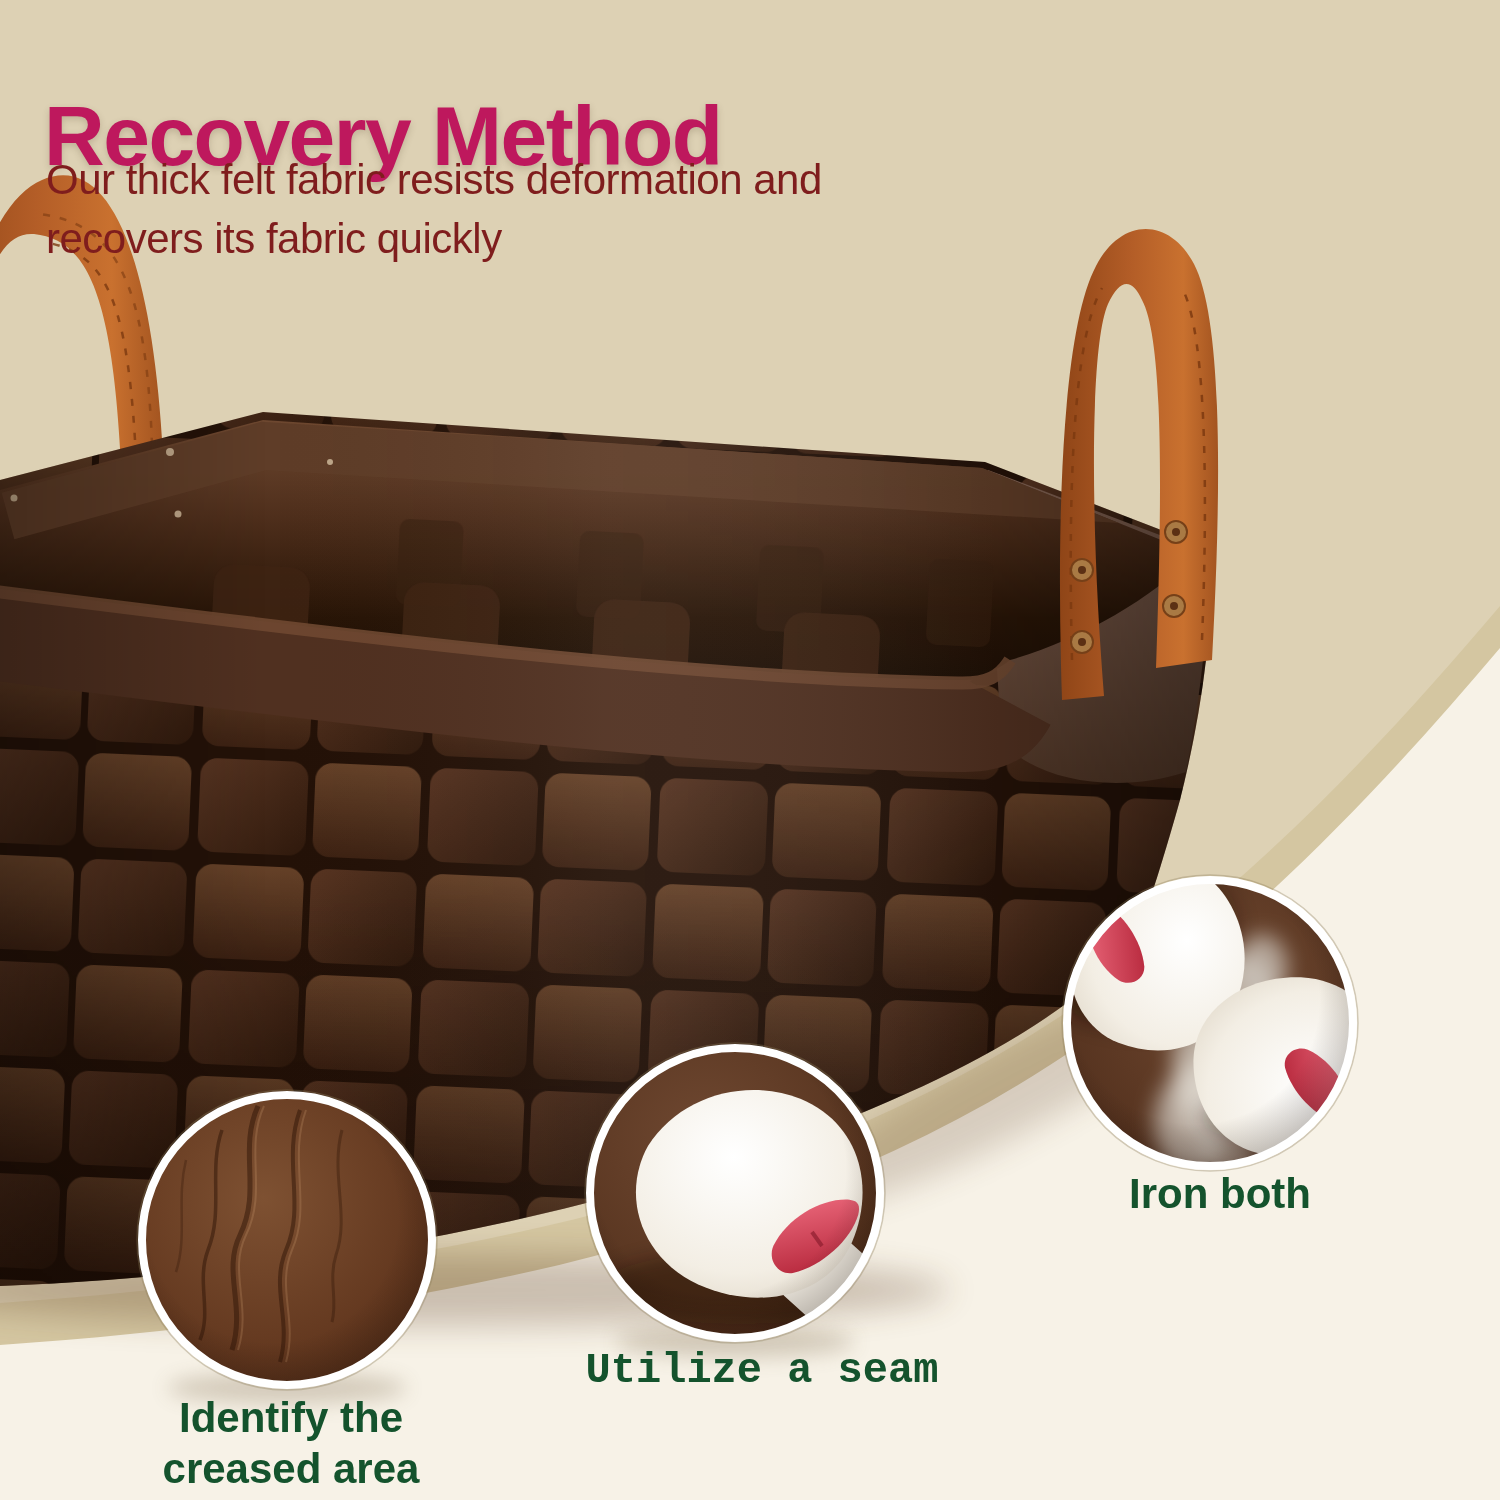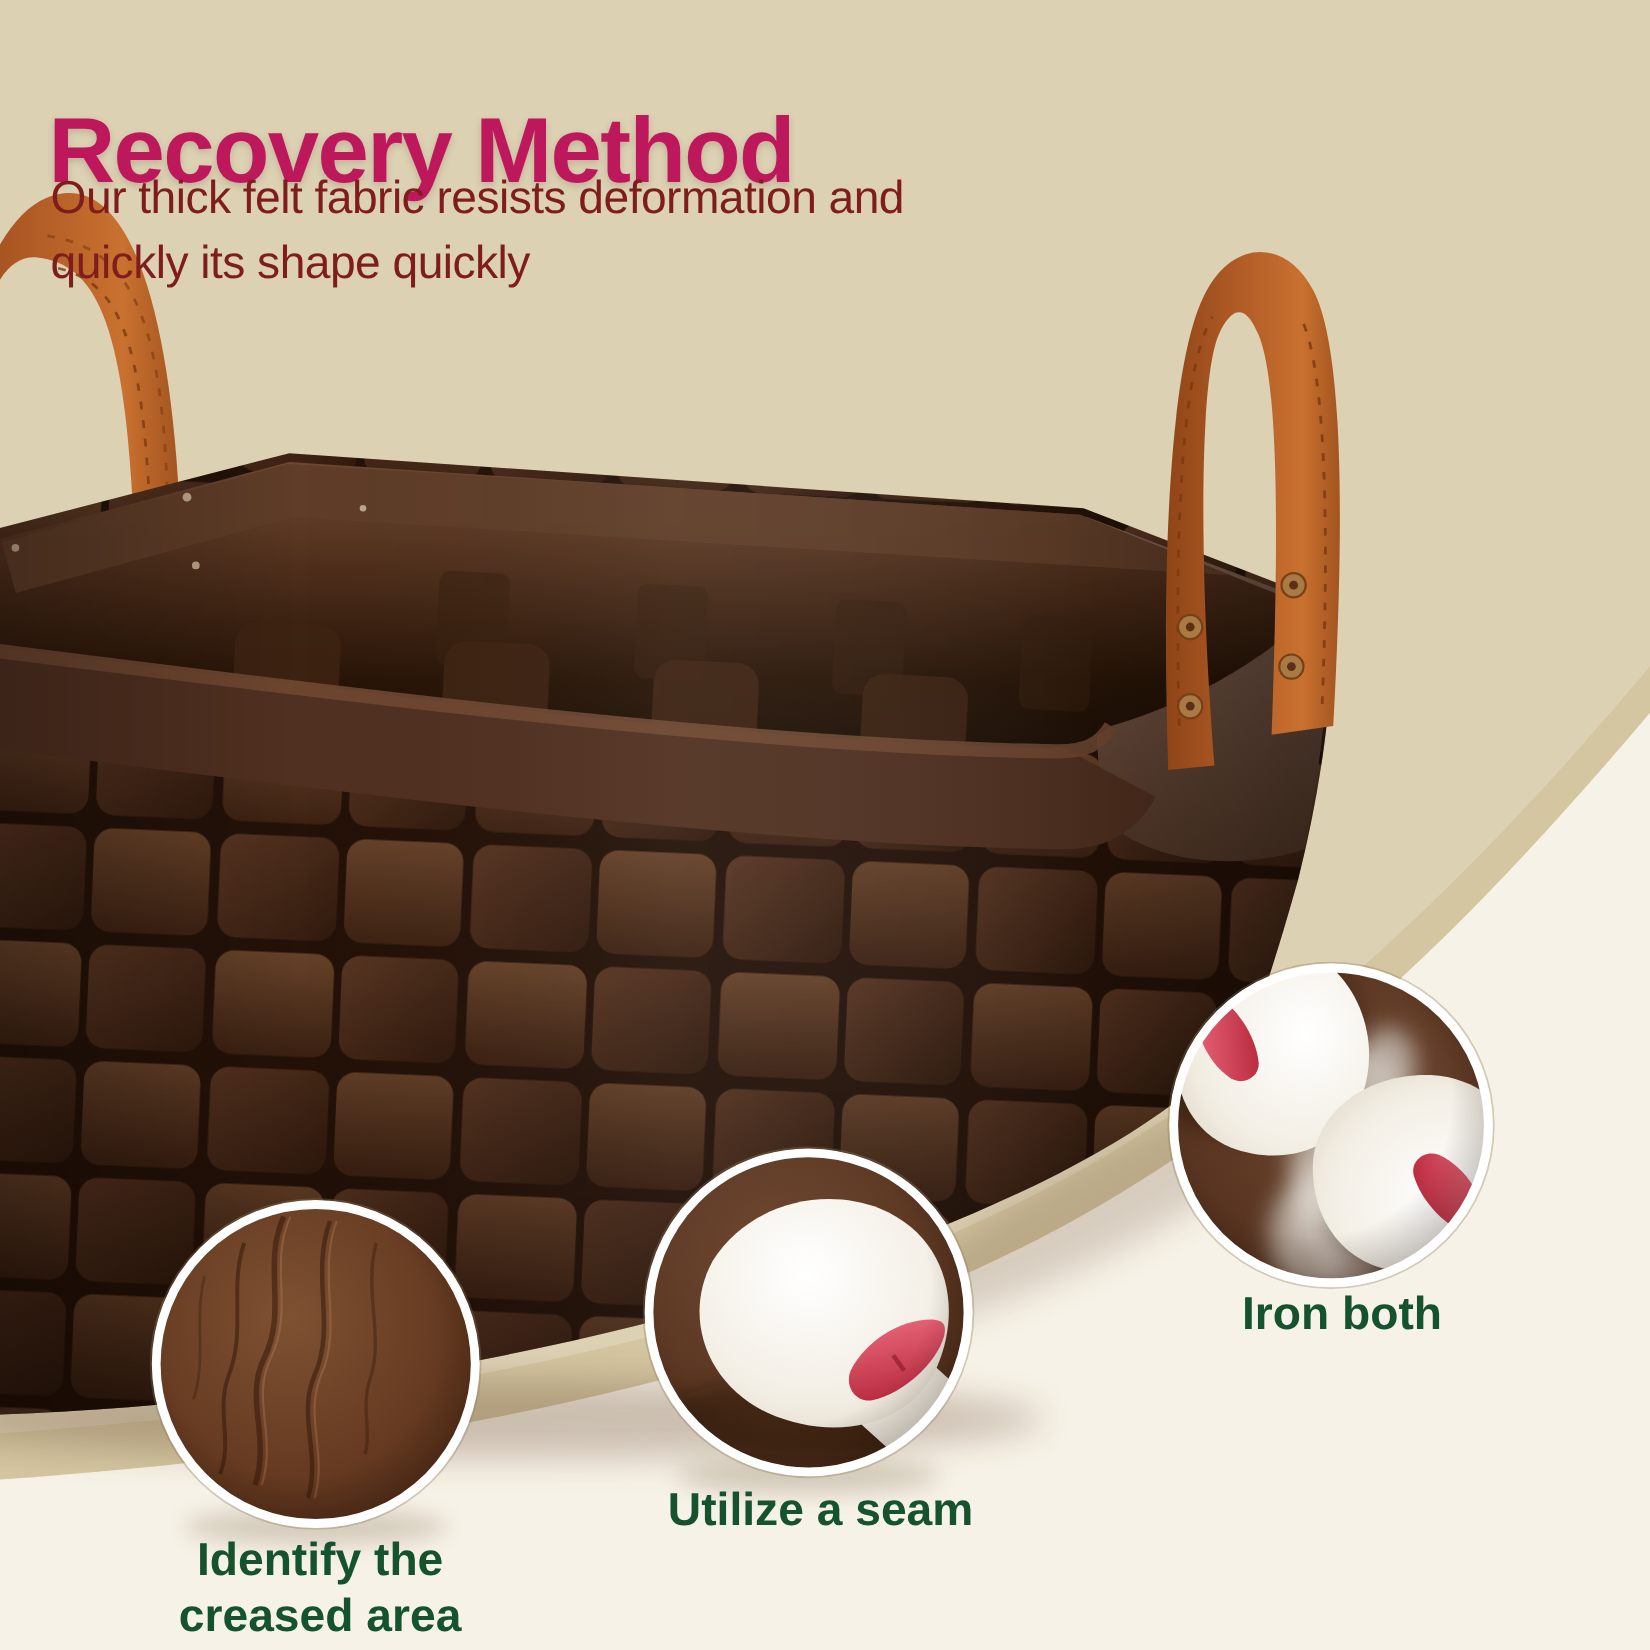--- a/index.html
+++ b/index.html
@@ -7,21 +7,21 @@
          font-family:"Liberation Sans", sans-serif;}
   .art{position:absolute;left:0;top:0;width:1500px;height:1500px;display:block;}
   .page-title{position:absolute;left:44px;top:36px;font-size:84px;font-weight:700;
       color:#be185d;letter-spacing:-1.5px;line-height:1.05;white-space:nowrap;
       text-shadow:0 3px 7px rgba(80,65,40,.22);}
   .page-subtitle{position:absolute;left:46px;top:150px;font-size:42px;font-weight:400;
       color:#7f1d1d;letter-spacing:-0.5px;line-height:59px;white-space:nowrap;}
   .step-caption{position:absolute;transform:translateX(-50%);text-align:center;
       font-size:42px;font-weight:700;color:#14532d;line-height:51px;white-space:nowrap;}
   .cap-1{left:291px;top:1392px;}
-  .cap-2{left:746px;top:1346px;}
+  .cap-2{left:762px;top:1346px;font-family:Liberation Mono, monospace;}
   .cap-3{left:1220px;top:1168px;}
 </style>
 </head>
 <body>
 
 <div class="stage">
 
 <svg class="art" viewBox="0 0 1500 1500" aria-hidden="true">
   <defs>
     <linearGradient id="gInterior" x1="0" y1="420" x2="0" y2="740" gradientUnits="userSpaceOnUse">
@@ -249,21 +249,21 @@
       <circle cx="1210" cy="1023" r="143" fill="url(#gVig)"></circle>
     </g>
     <circle cx="1210" cy="1023" r="148" fill="none" stroke="#8a7a58" stroke-width="1.5" opacity="0.35"></circle>
     <circle cx="1210" cy="1023" r="143" fill="none" stroke="#ffffff" stroke-width="8"></circle>
   </g>
 </svg>
 
   <h1 class="page-title">Recovery Method</h1>
   <div class="page-subtitle">
     <div>Our thick felt fabric resists deformation and</div>
-    <div>quickly its shape quickly</div>
+    <div>recovers its fabric quickly</div>
   </div>
 
   <div class="step-caption cap-1">
     <div>Identify the</div>
     <div>creased area</div>
   </div>
   <div class="step-caption cap-2">
     <div>Utilize a seam</div>
   </div>
   <div class="step-caption cap-3">

